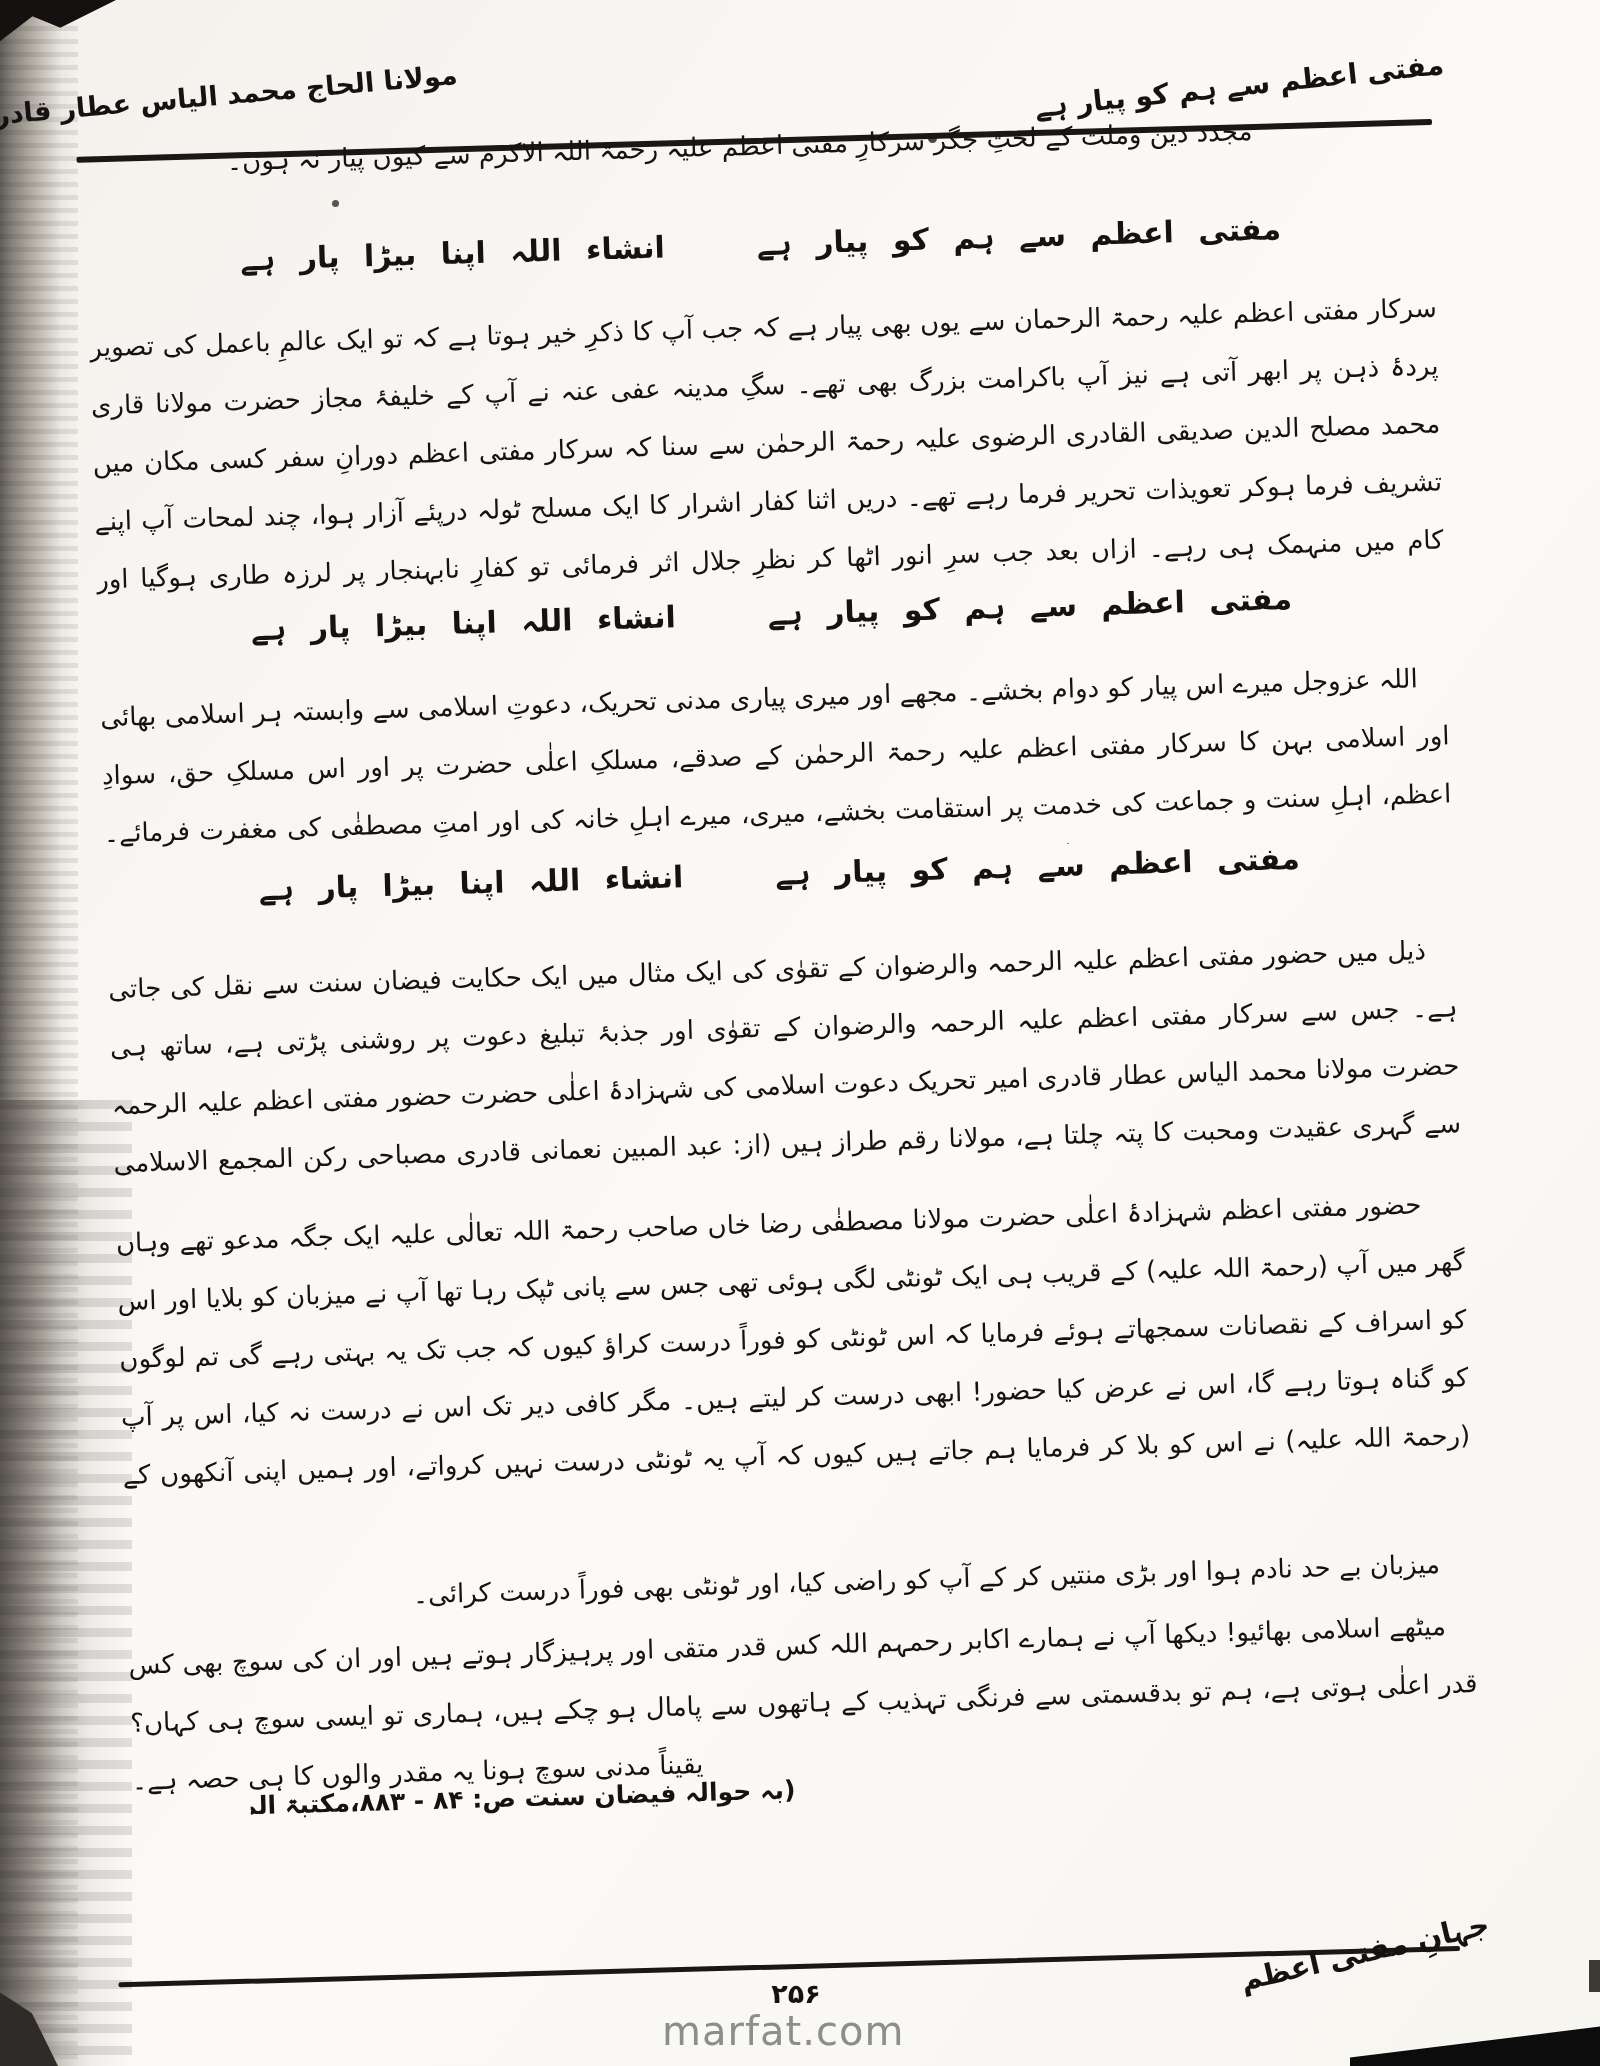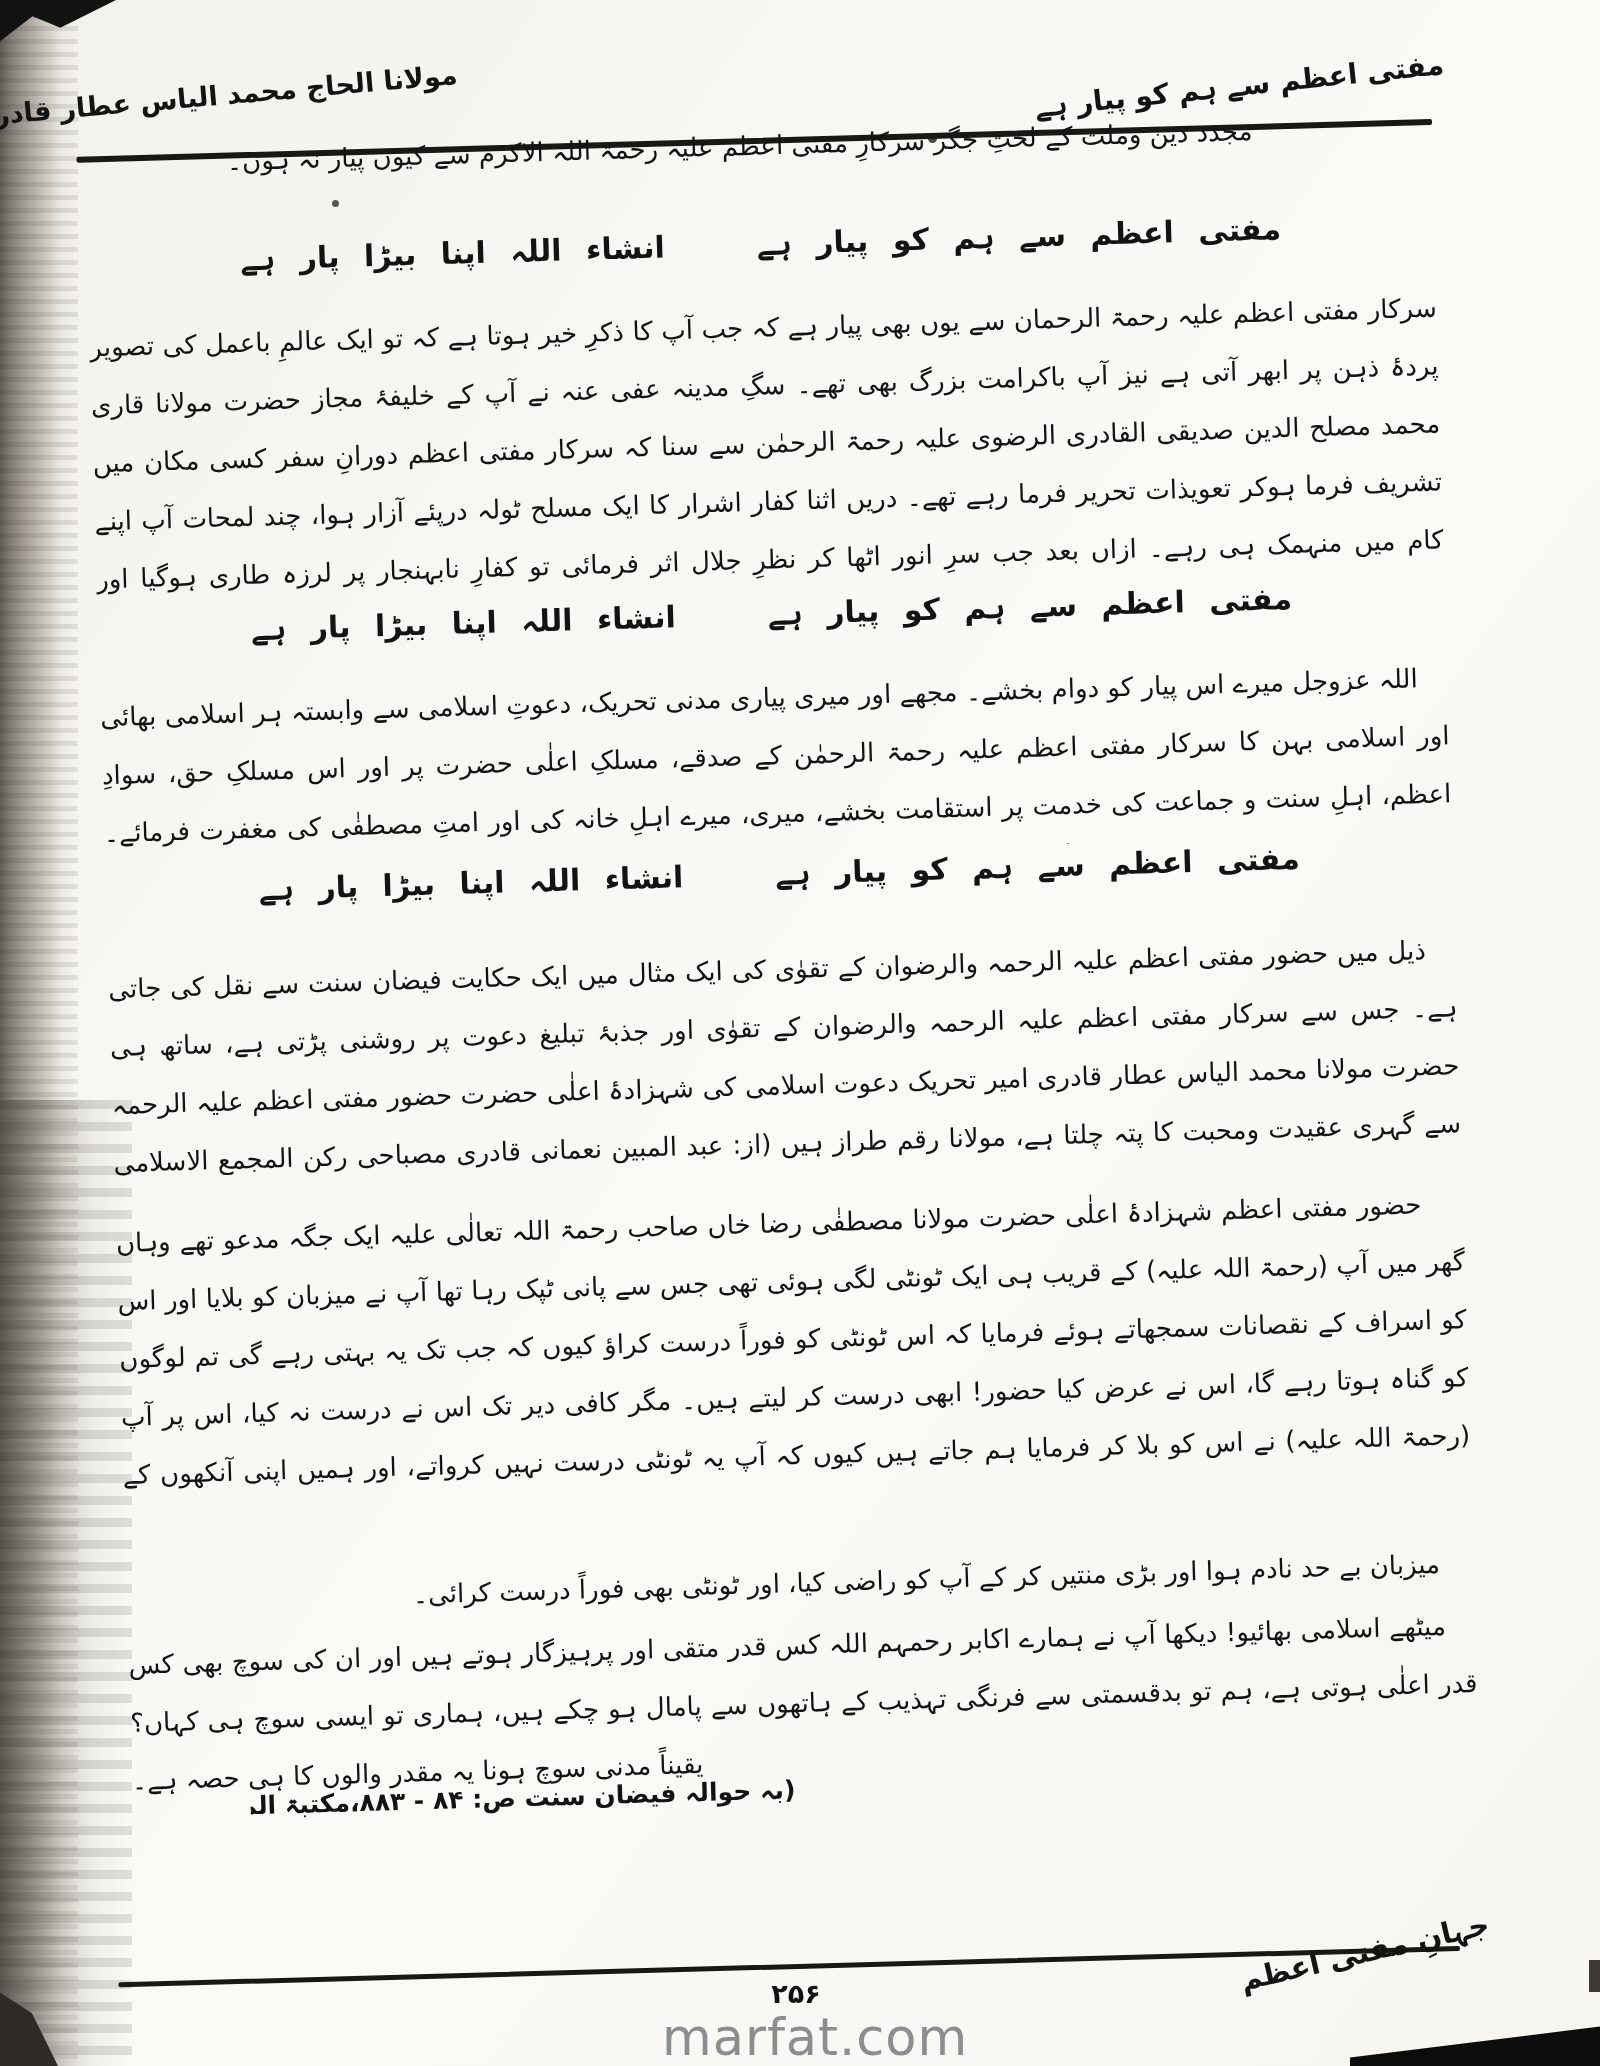--- a/index.html
+++ b/index.html
@@ -90,21 +90,21 @@
     position:absolute;left:1290px;top:1952px;width:200px;z-index:5;
     font-size:29px;font-weight:bold;direction:rtl;white-space:nowrap;
     transform:rotate(-13deg);transform-origin:left top;
   }
   .page-num{
     position:absolute;left:746px;top:1978px;width:100px;z-index:5;
     font-size:27px;font-weight:bold;text-align:center;
   }
   .watermark{
     position:absolute;left:662px;top:2008px;z-index:6;
-    font-size:51px;color:#8d8d8d;letter-spacing:1px;direction:ltr;
+    font-size:40px;color:#8d8d8d;letter-spacing:1px;direction:ltr;
     font-family:"DejaVu Sans","Liberation Sans",sans-serif;
   }
 </style>
 </head>
 <body>
 
 <div class="page">
 
   <div class="spine"></div>
   <div class="spine-lower"></div>

